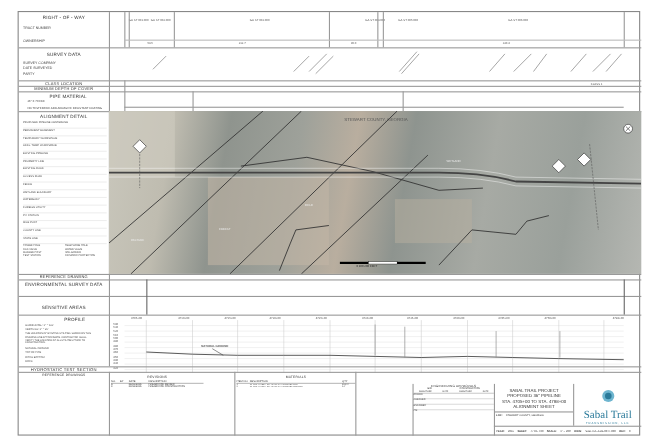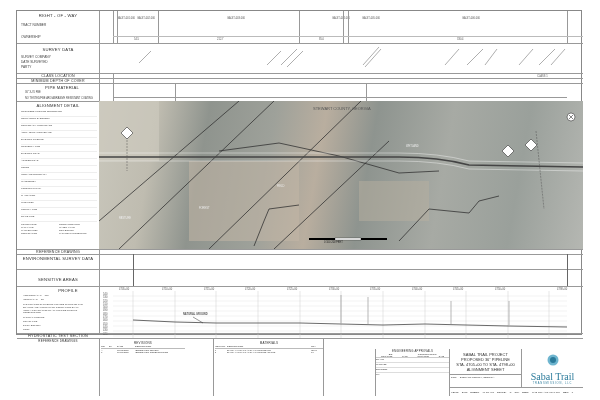--- a/index.html
+++ b/index.html
@@ -1,17 +1,17 @@
 <!DOCTYPE html>
 <html><head>
 <meta charset="utf-8">
 <style>
 *{box-sizing:border-box;margin:0;padding:0}
 body{width:600px;height:400px;background:#fff;font-family:"Liberation Sans",sans-serif;position:relative;overflow:hidden;color:#333}
-.sheet{position:absolute;left:16px;top:10px;width:566px;height:325px;border:1px solid #888}
+.sheet{position:absolute;left:16px;top:10px;width:566px;height:386px;border:1px solid #888}
 .abs{position:absolute}
 .lbl{font-size:3.2px;color:#444;text-transform:uppercase;white-space:nowrap}
 .hdr{font-size:4.2px;color:#333;text-align:center;text-transform:uppercase;letter-spacing:.2px;white-space:nowrap}
 .hl{position:absolute;height:0;border-top:1px solid #999}
 .vl{position:absolute;width:0;border-left:1px solid #999}
 .tiny{font-size:2.6px;color:#555;white-space:nowrap}
 .map{position:absolute;left:82px;top:90px;width:484px;height:148px;overflow:hidden;
  background:linear-gradient(100deg,#c9c7bc 0%,#bfbcb0 12%,#8f948e 22%,#9ea19a 35%,#b9ae9f 45%,#8e948f 55%,#a7aaa4 70%,#9aa09b 85%,#b5b7b2 100%)}
 .tb-title{font-size:4px;text-align:center;line-height:5px;color:#333;text-transform:uppercase}
 .logo-text{font-family:"Liberation Serif",serif;font-size:10px;color:#2a7a9a}

